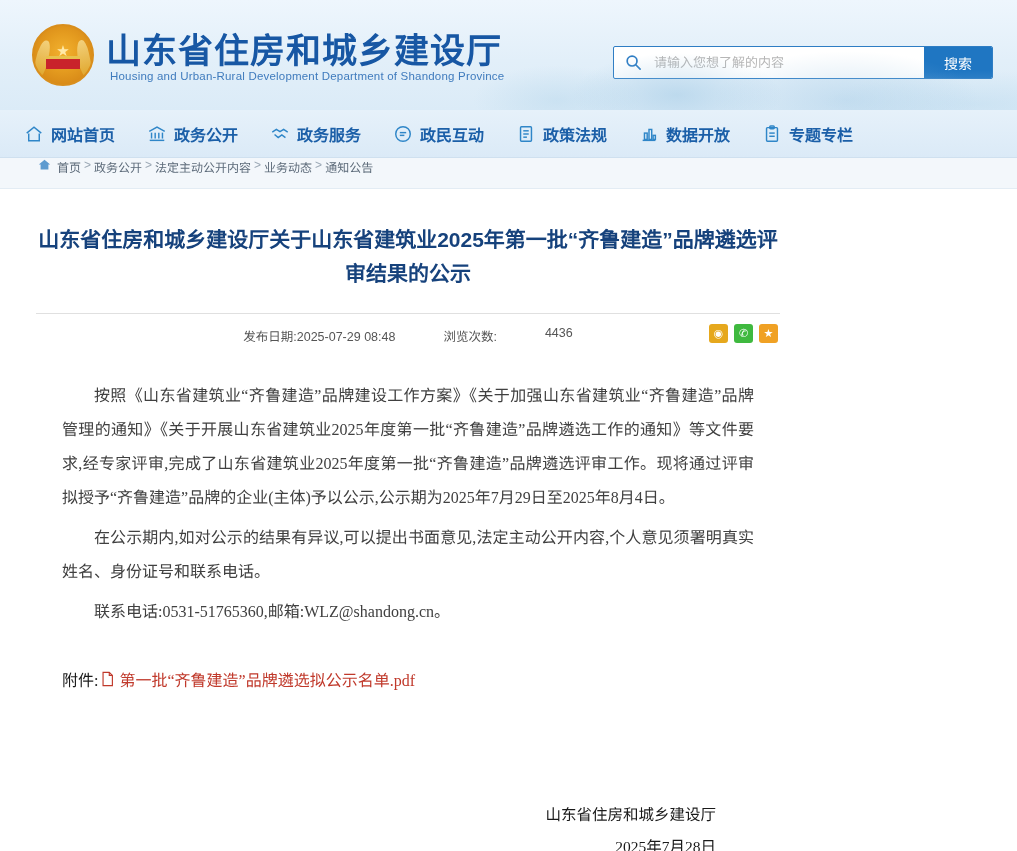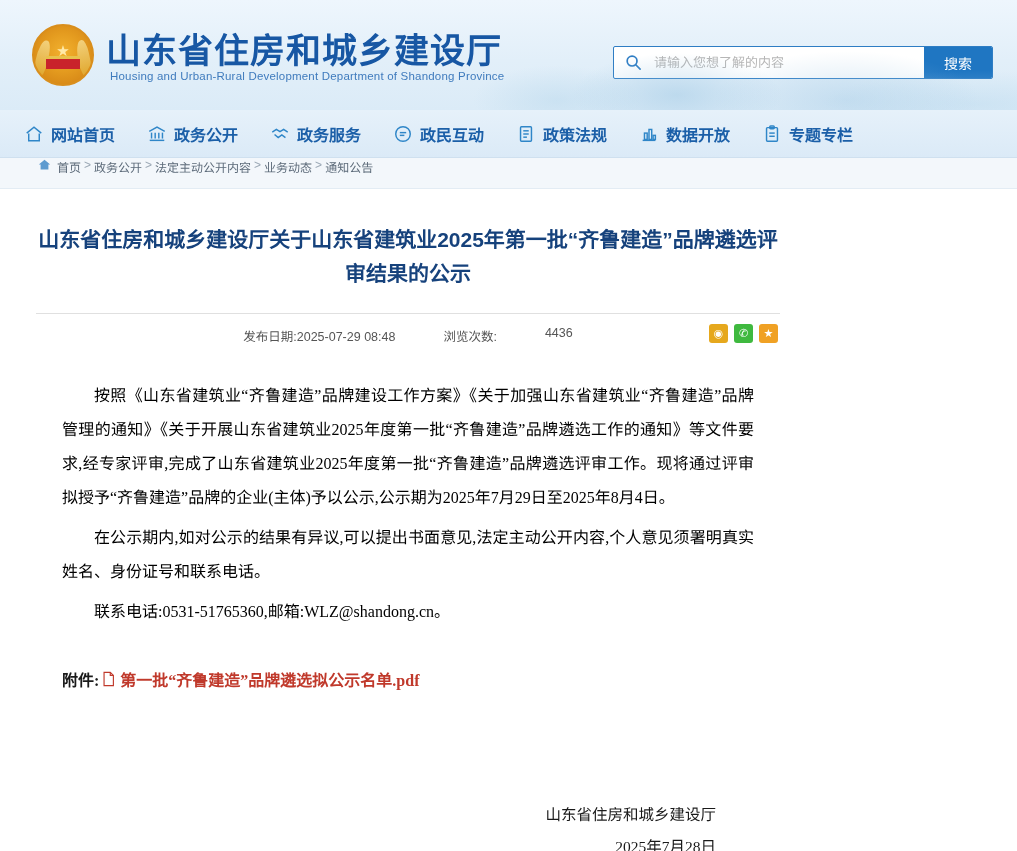--- a/index.html
+++ b/index.html
@@ -189,38 +189,37 @@
     cursor: pointer;
   }
   .share-ico.sina { background: #e6a81d; }
   .share-ico.wechat { background: #3fb93f; }
   .share-ico.fav { background: #f0a124; }
 
   .body-text {
     margin-top: 26px;
     font-family: "Liberation Serif", "DejaVu Serif", serif;
     font-size: 16px;
-    color: #000000;
+    color: #404040;
     line-height: 34px;
     padding: 0 26px;
   }
   .body-text p {
     margin: 0 0 6px 0;
     text-indent: 2em;
     text-align: justify;
   }
   .attach {
     margin-top: 38px;
     padding: 0 26px;
     font-family: "Liberation Serif", serif;
     font-size: 16px;
     color: #1a1a1a;
     display: flex;
     align-items: center;
-    font-weight: bold;
   }
   .attach .lbl { text-indent: 0; }
   .pdf-ico {
     display:inline-flex;
     margin: 0 4px 0 2px;
   }
   .attach a {
     color: #c0392b;
     text-decoration: none;
     font-family: "Liberation Serif", serif;

